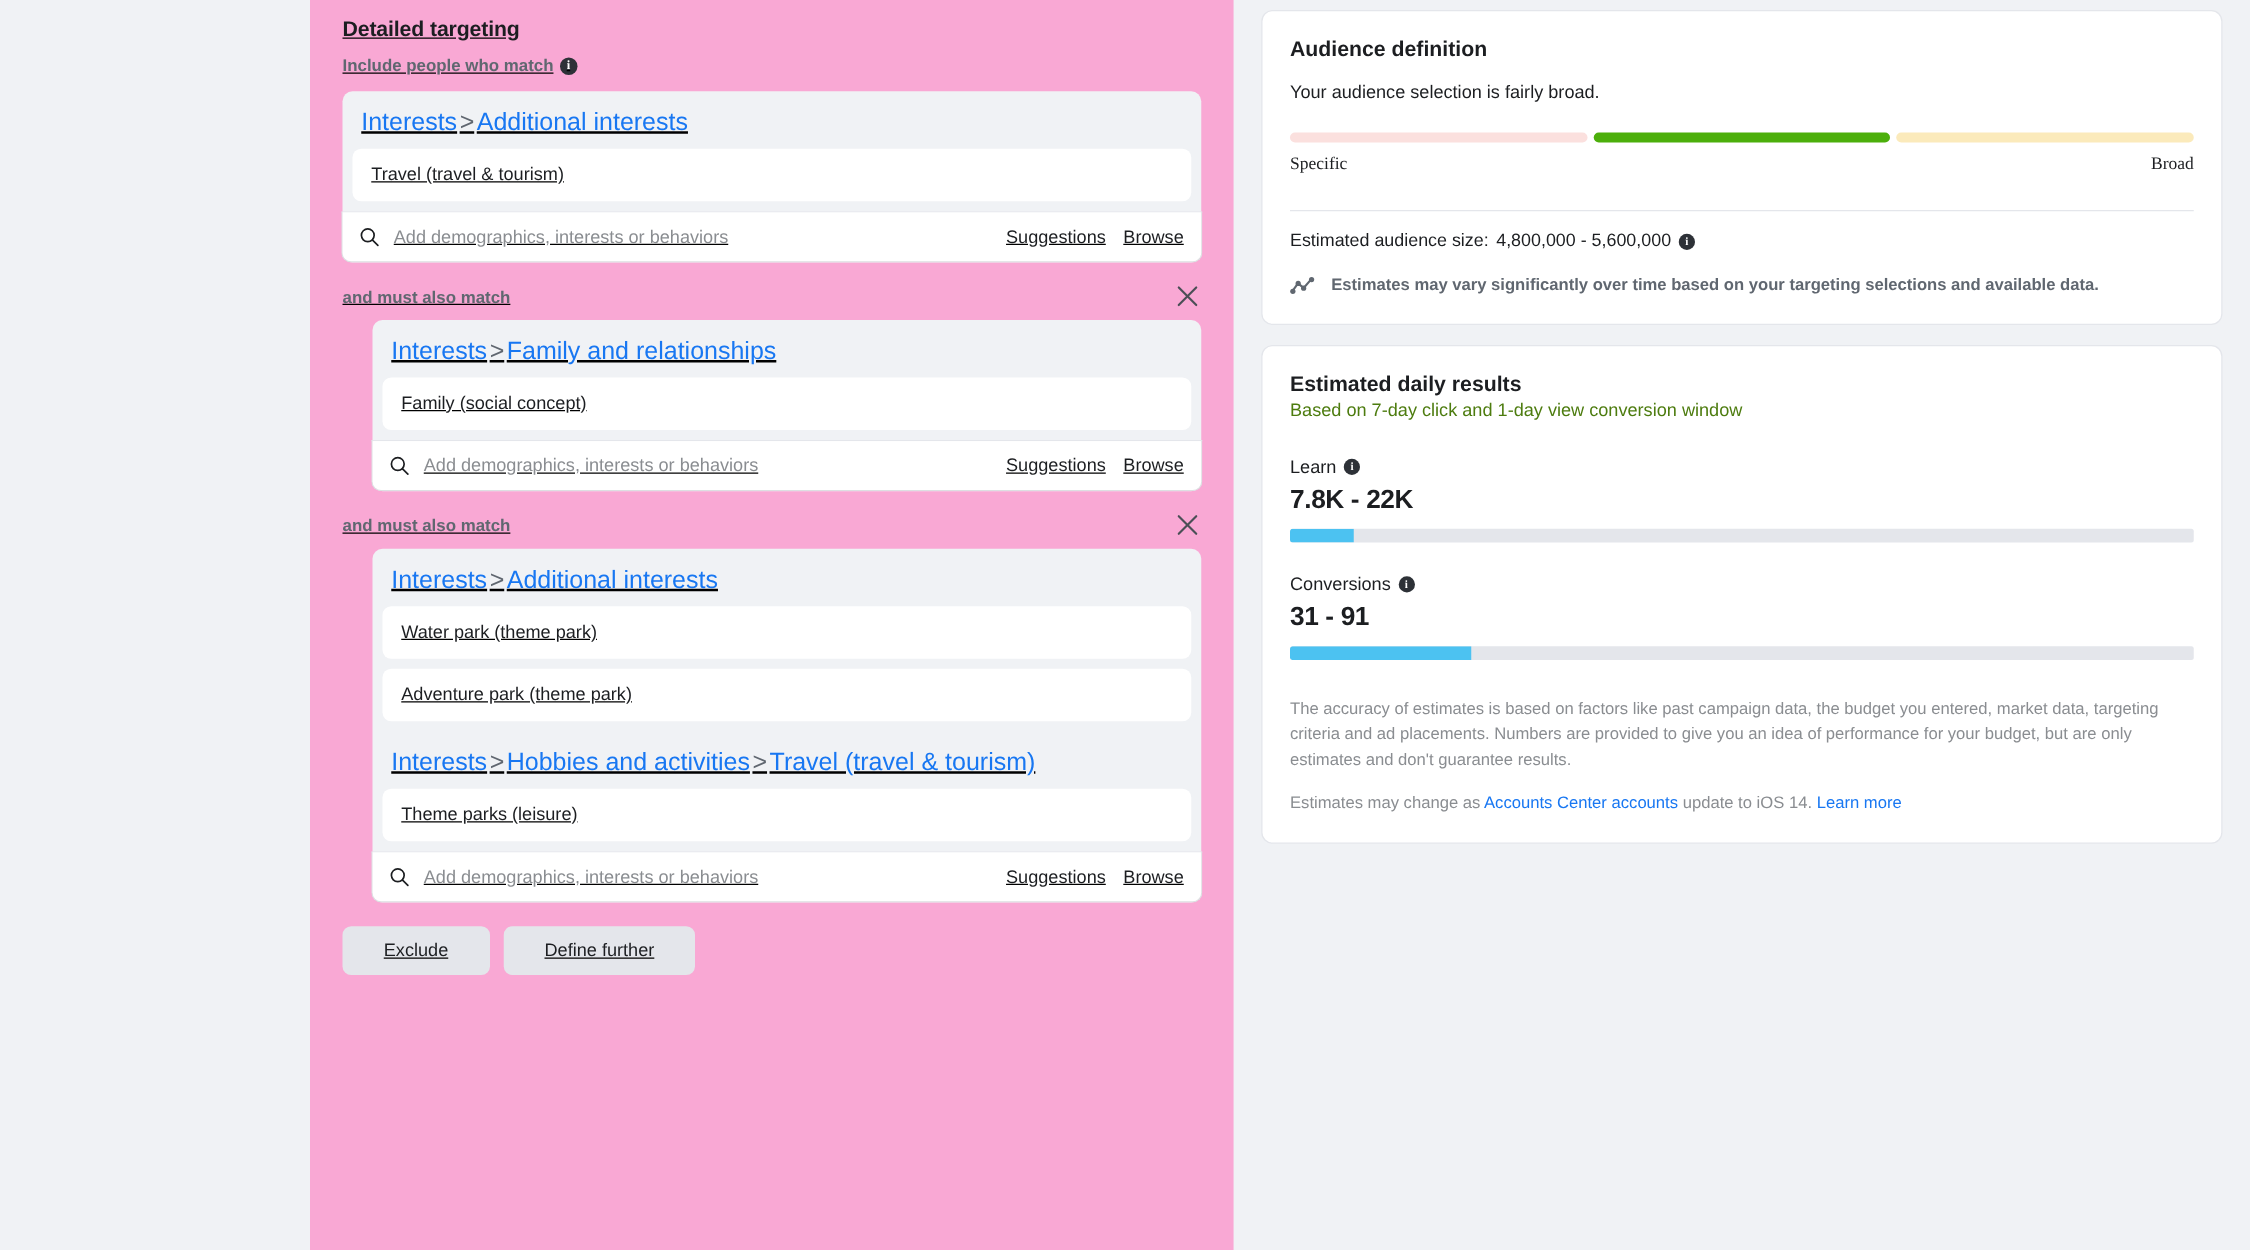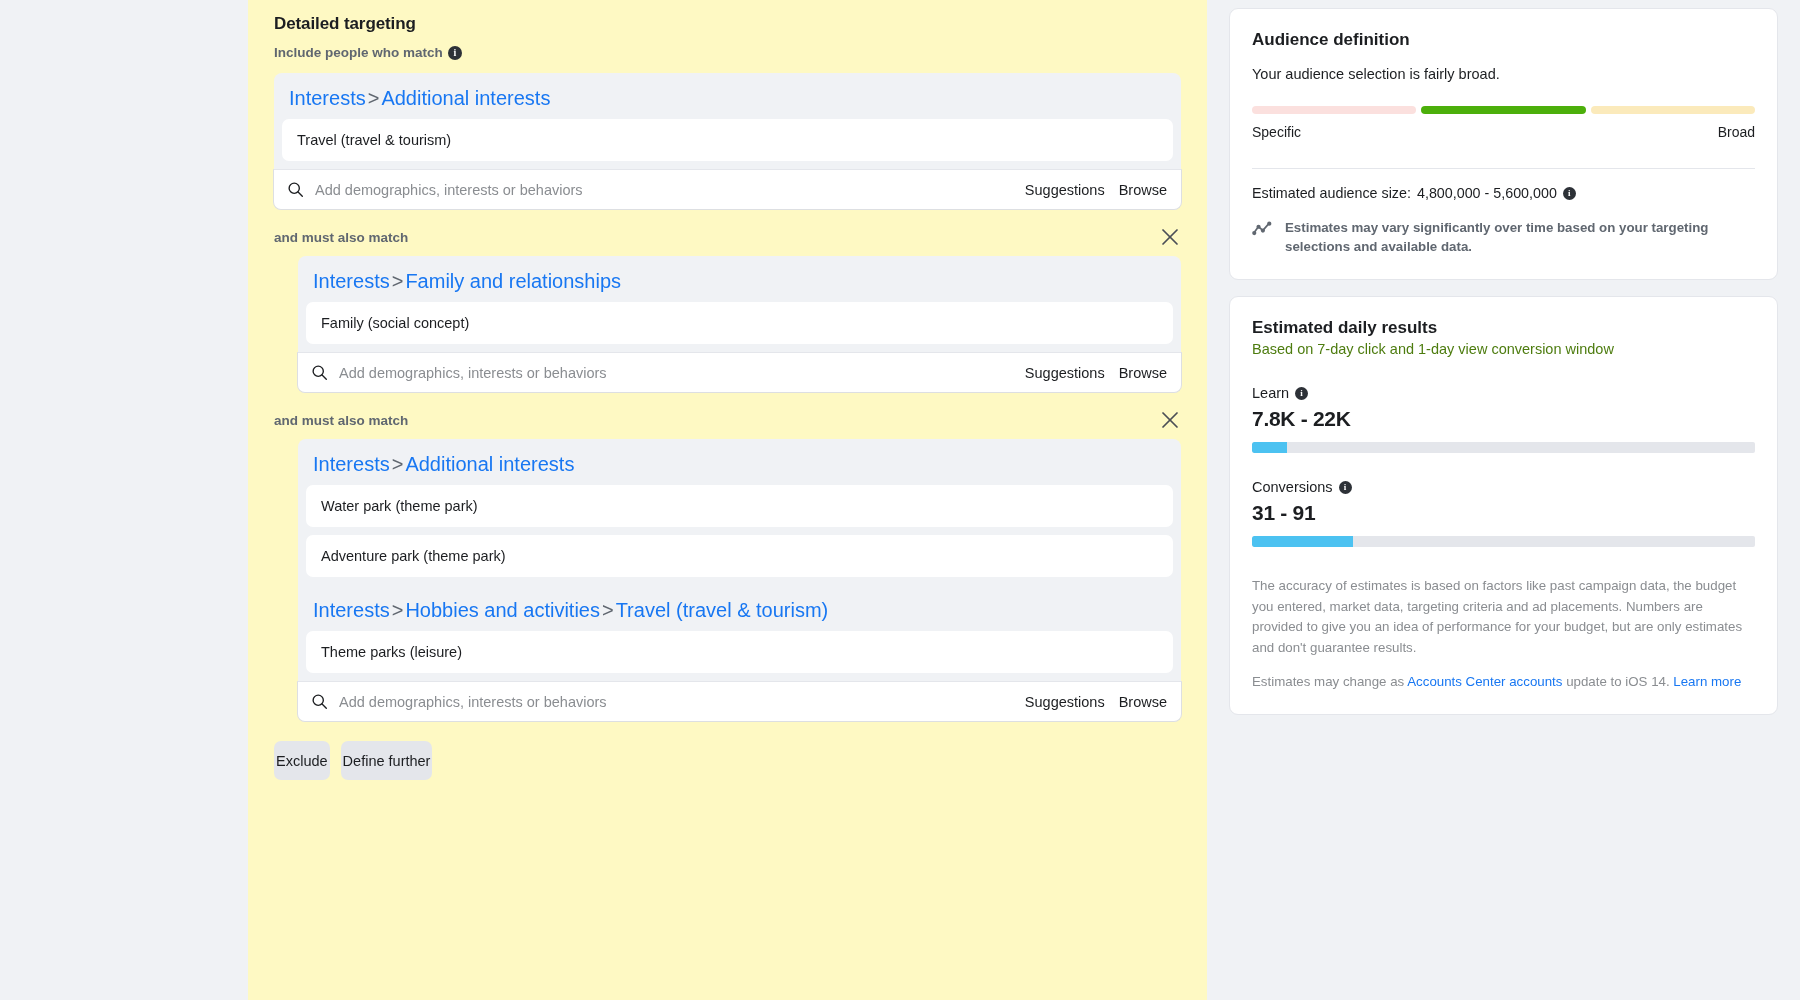--- a/index.html
+++ b/index.html
@@ -7,22 +7,22 @@
     width: 1800px; height: 1000px;
     background: #f0f2f5;
     font-family: "Liberation Sans", sans-serif;
     -webkit-font-smoothing: antialiased;
   }
   .screen { position: relative; width: 1800px; height: 1000px; display: flex; }
 
   .left-gutter { width: 248px; height: 1000px; background: #f0f2f5; flex: none; }
 
   .center-panel {
-    width: 959px; height: 1000px; background: #fef9c3; flex: none;
-    padding: 14px 26px 0 26px; overflow: hidden;
+    width: 739px; height: 1000px; background: #f9a8d4; flex: none;
+    padding: 14px 26px 0 26px; overflow: hidden; text-decoration: underline;
   }
   .right-gutter { width: 22px; background: #f0f2f5; flex: none; }
   .right-panel { flex: 1; background: #f0f2f5; padding: 8px 22px 0 0; }
 
   
   .sec-title {
     font-size: 17px; font-weight: bold; color: #1c1e21; letter-spacing: -0.1px;
   }
   .sub-label {
     font-size: 13.5px; font-weight: bold; color: #606770;
@@ -80,39 +80,39 @@
     display: flex; align-items: center; justify-content: space-between;
     margin-top: 16px; height: 22px;
   }
   .also-label { font-size: 13.5px; font-weight: bold; color: #606770; }
   .x-btn { width: 22px; height: 22px; display: block; cursor: pointer; }
 
   
   .btn-row { display: flex; gap: 11px; margin-top: 19px; }
   .btn {
     background: #e4e6eb; border: none; border-radius: 7px;
-    padding: 0 2px; height: 39px; font-size: 14.5px; color: #1c1e21;
+    padding: 0 33px; height: 39px; font-size: 14.5px; color: #1c1e21;
     font-family: "Liberation Sans", sans-serif; cursor: pointer;
   }
 
   
   .card {
     background: #ffffff; border-radius: 9px; border: 1px solid #e4e6eb;
     padding: 21px 22px 22px 22px;
   }
   .card + .card { margin-top: 16px; }
   .card-title { font-size: 17px; font-weight: bold; color: #1c1e21; }
   .card-sub { font-size: 14.5px; color: #1c1e21; margin-top: 14px; line-height: 1.45; }
   .card-sub2 { font-size: 14.5px; color: #4d7c0f; margin-top: 1px; line-height: 1.42; }
 
   .meter { display: flex; gap: 5px; margin-top: 21px; }
   .meter div { height: 8px; border-radius: 4px; flex: 1; }
   .meter-labels {
     display: flex; justify-content: space-between;
-    font-size: 14px; color: #1c1e21; margin-top: 10px;
+    font-size: 14px; color: #1c1e21; margin-top: 10px; font-family: Liberation Serif, serif;
   }
   .hr { height: 1px; background: #e4e6eb; margin: 28px 0 0 0; }
   .aud-size {
     font-size: 14.3px; color: #1c1e21; margin-top: 16px;
     display: flex; align-items: center; gap: 6px;
   }
   .vary {
     display: flex; gap: 13px; align-items: flex-start; margin-top: 17px;
   }
   .vary-icon { width: 20px; height: 16px; flex: none; margin-top: 3px; }

